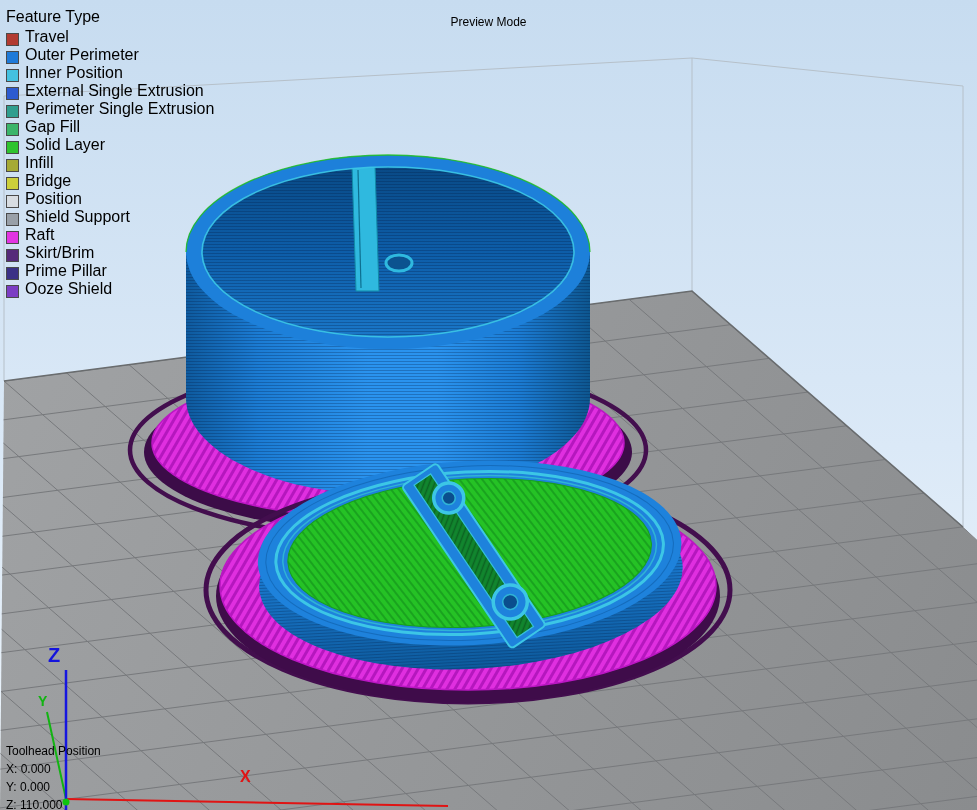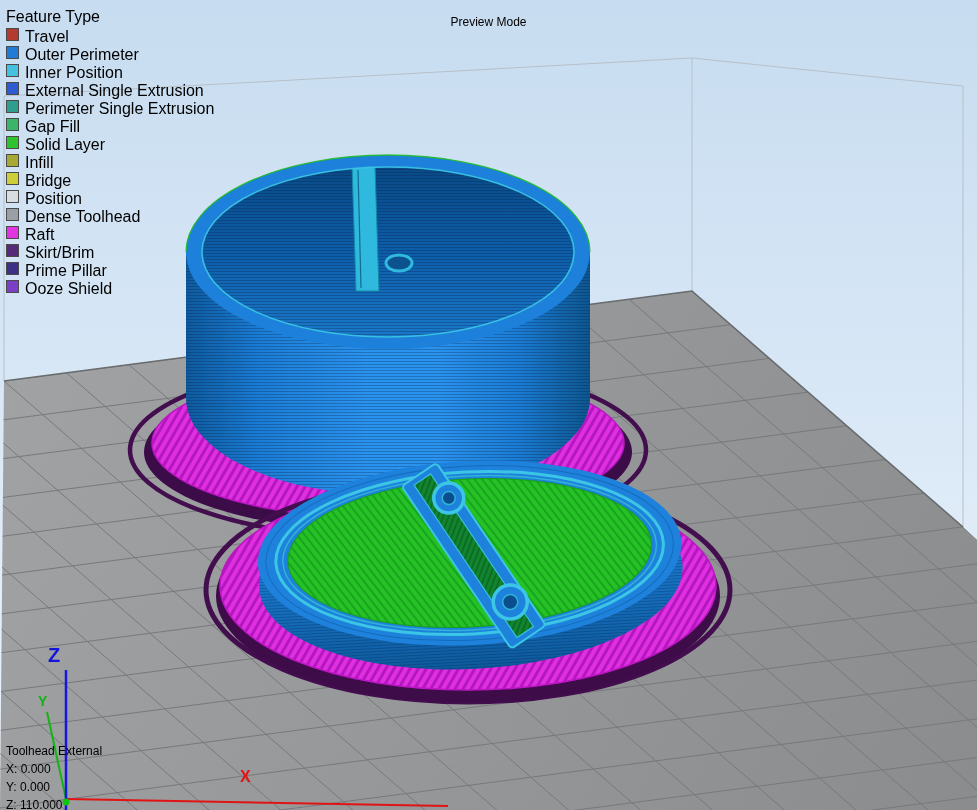--- a/index.html
+++ b/index.html
@@ -10,21 +10,21 @@
     background:linear-gradient(180deg,#c7dcf0 0%,#dbe9f7 55%,#eef5fb 100%);
     font-family:"Liberation Sans", sans-serif;
     color:#000;
   }
   svg.scene{position:absolute;left:0;top:0;}
   .legend{
     position:absolute;left:6px;top:8px;
     font-size:16px;line-height:18px;
   }
   .legend-title{margin-bottom:2px;}
-  .legend-row{display:flex;align-items:flex-start;height:18px;}
+  .legend-row{display:flex;align-items:flex-end;height:18px;}
   .swatch{
     width:13px;height:13px;
     border:1px solid #4a4a4a;
     box-sizing:border-box;
     margin-right:6px;
     flex:0 0 auto;
   }
   .legend-label{white-space:nowrap;}
   .preview-mode{
     position:absolute;top:15px;left:50%;transform:translateX(-50%);
@@ -252,21 +252,21 @@
         <div class="legend-row">
           <span class="swatch" style="background: rgb(204, 207, 58);"></span>
           <span class="legend-label">Bridge</span>
         </div>
         <div class="legend-row">
           <span class="swatch" style="background: rgb(216, 221, 226);"></span>
           <span class="legend-label">Position</span>
         </div>
         <div class="legend-row">
           <span class="swatch" style="background: rgb(153, 160, 168);"></span>
-          <span class="legend-label">Dense Toolhead</span>
+          <span class="legend-label">Shield Support</span>
         </div>
         <div class="legend-row">
           <span class="swatch" style="background: rgb(226, 53, 226);"></span>
           <span class="legend-label">Raft</span>
         </div>
         <div class="legend-row">
           <span class="swatch" style="background: rgb(86, 42, 122);"></span>
           <span class="legend-label">Skirt/Brim</span>
         </div>
         <div class="legend-row">
@@ -276,19 +276,19 @@
         <div class="legend-row">
           <span class="swatch" style="background: rgb(124, 62, 196);"></span>
           <span class="legend-label">Ooze Shield</span>
         </div>
       </div>
   </div>
 
   <div class="preview-mode">Preview Mode</div>
 
   <div class="toolhead">
-    <div>Toolhead External</div>
+    <div>Toolhead Position</div>
     <div>X: 0.000</div>
     <div>Y: 0.000</div>
     <div>Z: 110.000</div>
   </div>
 
 </div>
 
 </body></html>

